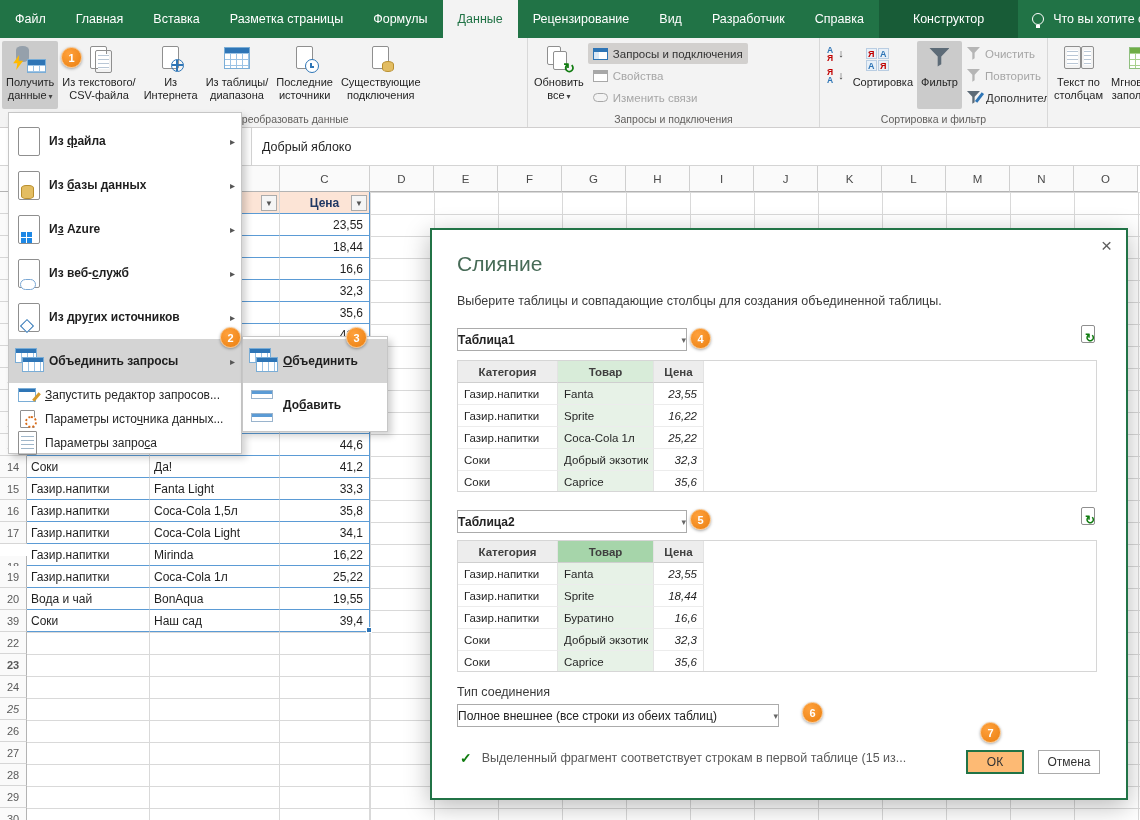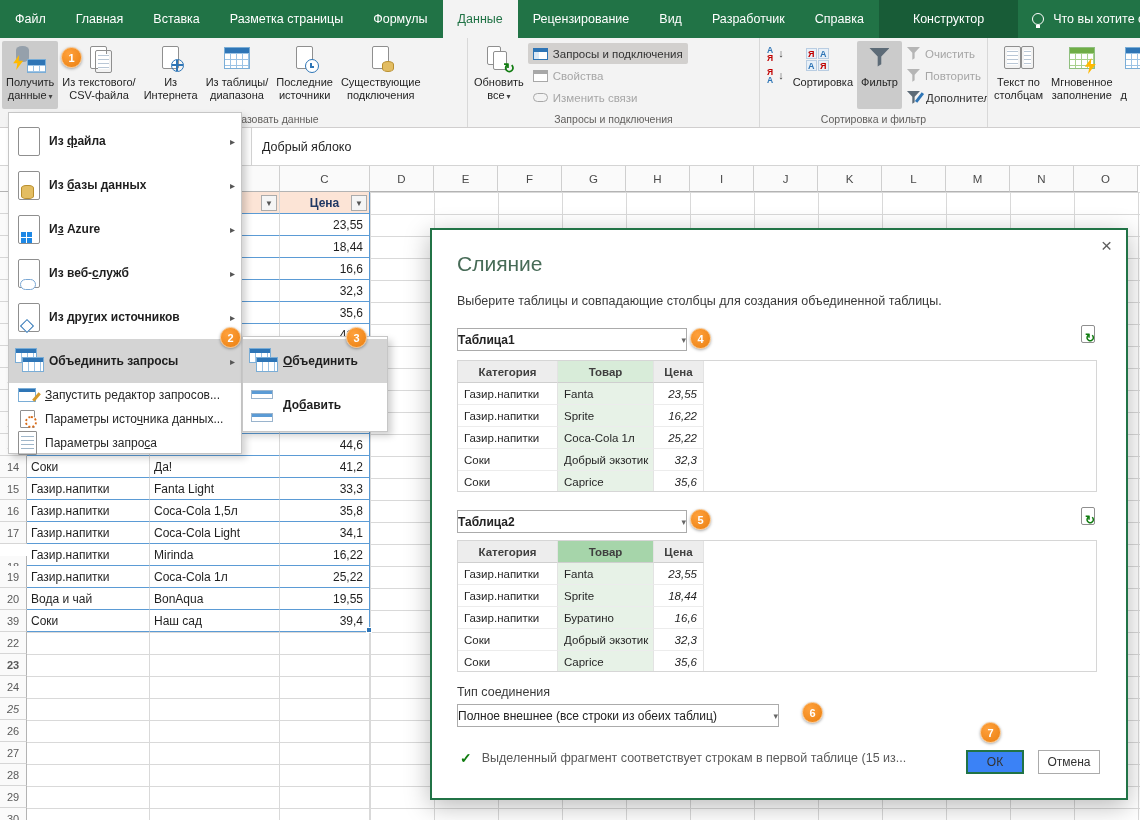--- a/index.html
+++ b/index.html
@@ -131,21 +131,21 @@
   .ptc{font-size:11.5px;display:flex;align-items:center;padding:0 6px;border-right:1px solid #e3e3e3;border-bottom:1px solid #ececec;color:#262626;white-space:nowrap;overflow:hidden}
   .ptr.ph .ptc{background:#ededed;font-weight:700;color:#3f3f3f;border-bottom:1px solid #cfcfcf;justify-content:center}
   .c0{width:100px}.c1{width:96px}.c2{width:50px;justify-content:flex-end;font-style:italic}
   .ptr.ph .c2{font-style:normal;justify-content:center}
   .selcol{background:#e7f2e7}
   .ptr.ph .h1{background:#d8ecd9}
   .ptr.ph .h2{background:#a6d5aa}
   .jlabel{position:absolute;left:25px;top:455px;font-size:12.5px;color:#3a3a3a}
   .status{position:absolute;left:28px;top:520px;display:flex;gap:10px;align-items:center;font-size:12.5px;color:#5a5a5a;white-space:nowrap}
   .chk{color:#107c10;font-weight:700;font-size:14px}
-  .okbtn{position:absolute;left:534px;top:520px;width:58px;height:24px;border:2px solid #217346;background:#3b82f6;font-size:12px;color:#333;display:flex;align-items:center;justify-content:center}
+  .okbtn{position:absolute;left:534px;top:520px;width:58px;height:24px;border:2px solid #217346;background:#fdba74;font-size:12px;color:#333;display:flex;align-items:center;justify-content:center}
   .cancelbtn{position:absolute;left:606px;top:520px;width:62px;height:24px;border:1px solid #ababab;background:#fff;font-size:12px;color:#333;display:flex;align-items:center;justify-content:center}
 
   
   .badge{position:absolute;width:21px;height:21px;border-radius:50%;background:radial-gradient(circle at 35% 30%,#ffa13c,#ea7f10);border:1px solid #f7c083;box-shadow:0 1px 3px rgba(0,0,0,.35);color:#fff;font-size:11px;font-weight:700;display:flex;align-items:center;justify-content:center;z-index:70}
   .b1{left:61px;top:47px}.b2{left:220px;top:327px}.b3{left:346px;top:327px}
   .b4{left:690px;top:328px}.b5{left:690px;top:509px}.b6{left:802px;top:702px}.b7{left:980px;top:722px}
 </style>
 </head>
 <body>
 
@@ -165,21 +165,21 @@
         <div class="tab">Справка</div>
         <div class="tab contextual">Конструктор</div>
       </div>
     <div class="tellme">
       <span class="bulb"></span>
       <span>Что вы хотите сделать?</span>
     </div>
   </div>
 
   <div class="ribbon">
-    <div class="rgroup" style="width:468px">
+    <div class="rgroup" style="width:528px">
       <div class="bigbtn pressed">
         <span class="icw">
             <span class="cylg"></span>
             <span class="grid gsm"></span>
             <span class="bolt"></span>
           </span>
         <span class="bl"><span>Получить</span><br><span>данные</span><span class="caret">▾</span></span>
       </div>
       <div class="bigbtn">
         <span class="icw">

